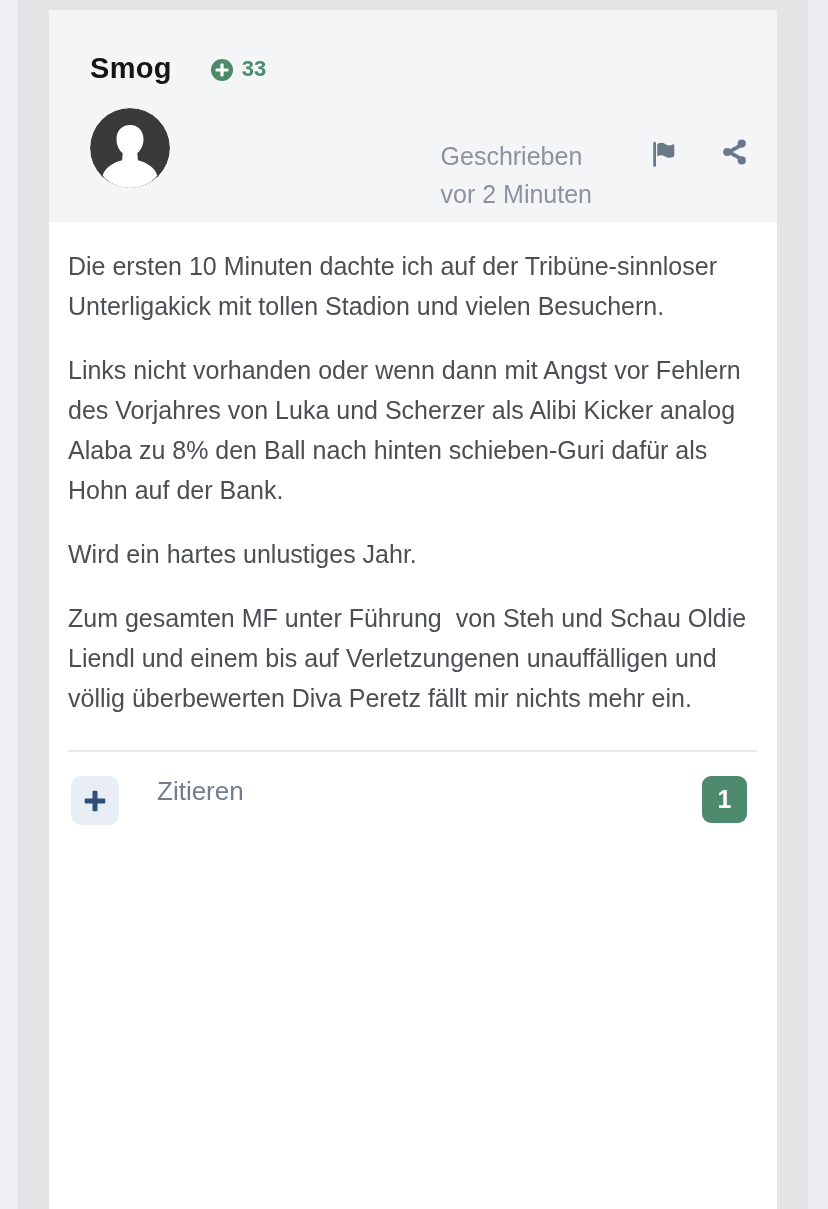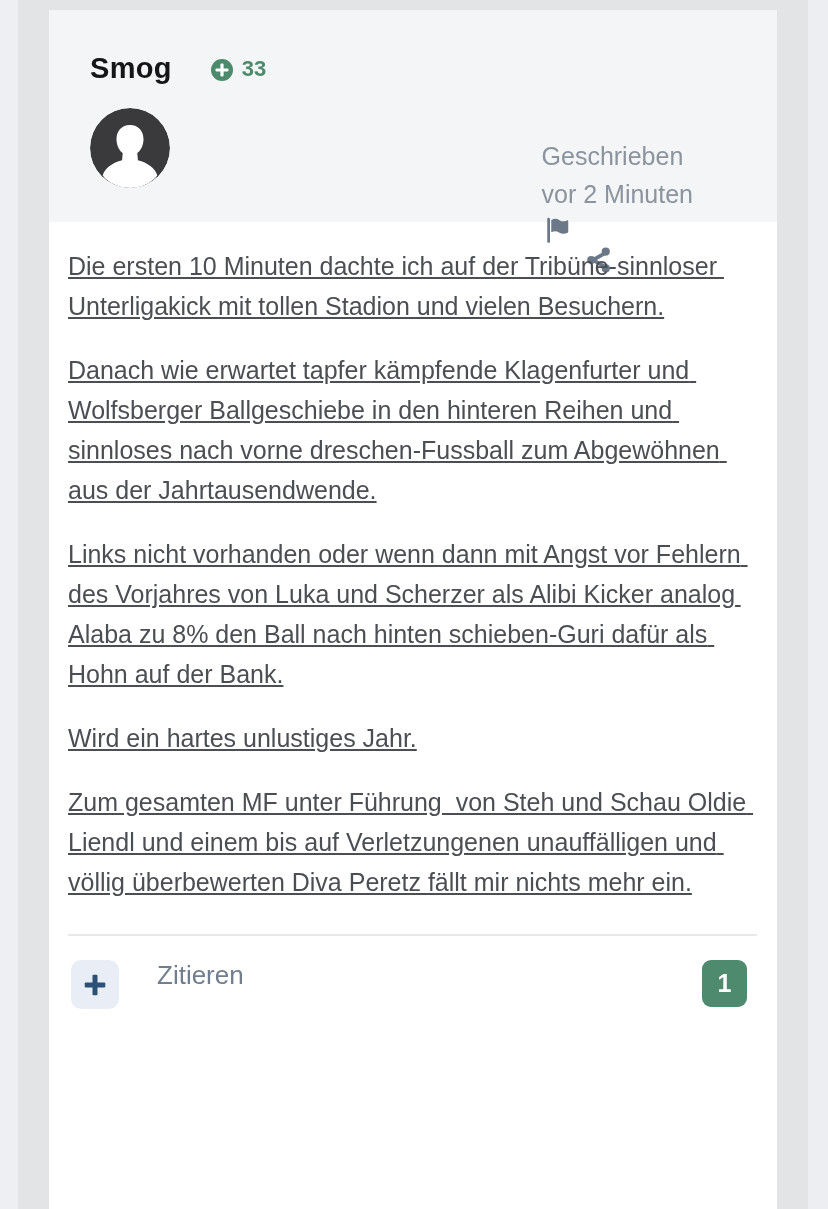--- a/index.html
+++ b/index.html
@@ -41,41 +41,41 @@
     cursor: pointer;
   }
   .rep-badge svg { display: block; }
 
   .header-row2 { display: flex; align-items: flex-start; margin-top: 23px; }
   .avatar {
     width: 80px; height: 80px; border-radius: 50%;
     overflow: hidden; flex: 0 0 auto; cursor: pointer;
   }
   .avatar svg { display: block; }
-  .header-right { margin-left: auto; display: flex; align-items: flex-start; margin-top: 29px; flex-direction: column; }
+  .header-right { margin-left: auto; display: flex; align-items: flex-start; margin-top: 29px; }
   .post-meta {
     font-size: 25px; line-height: 38px;
     color: var(--muted-text, #8b939e);
     margin-right: 56px;
   }
   .icon-btn {
     background: none; border: none; padding: 0; margin: 0;
     cursor: pointer; line-height: 0;
   }
   .icon-btn + .icon-btn { margin-left: 42px; }
   .icon-btn svg { display: block; fill: var(--icon-gray, #6b7888); }
   .icon-btn.flag { margin-top: 2px; }
 
   
   .post-body {
     padding: 24px 22px 0 19px;
     font-size: 25px; line-height: 40px;
     color: var(--body-text, #4b4e53);
   }
-  .post-body p { margin: 0 0 24px 0; white-space: pre-wrap; text-decoration: underline; }
+  .post-body p { margin: 0 0 24px 0; white-space: pre-wrap; }
 
   .divider {
     border: none; height: 0;
     border-top: 2px solid var(--divider, #e8e8eb);
     margin: 8px 20px 0 19px;
   }
 
   
   .post-footer {
     display: flex; align-items: flex-start;
@@ -161,21 +161,20 @@
                 <path d="M6.8 13.4 17 19.3l1.6-2.7-10.2-5.9z"></path>
               </svg>
             </span>
           </button>
         </div>
       </div>
     </header>
 
     <section class="post-body">
         <p>Die ersten 10 Minuten dachte ich auf der Tribüne-sinnloser Unterligakick mit tollen Stadion und vielen Besuchern.</p>
-        <p>Danach wie erwartet tapfer kämpfende Klagenfurter und Wolfsberger Ballgeschiebe in den hinteren Reihen und sinnloses nach vorne dreschen-Fussball zum Abgewöhnen aus der Jahrtausendwende.</p>
         <p>Links nicht vorhanden oder wenn dann mit Angst vor Fehlern des Vorjahres von Luka und Scherzer als Alibi Kicker analog Alaba zu 8% den Ball nach hinten schieben-Guri dafür als Hohn auf der Bank.</p>
         <p>Wird ein hartes unlustiges Jahr.</p>
         <p>Zum gesamten MF unter Führung  von Steh und Schau Oldie Liendl und einem bis auf Verletzungenen unauffälligen und völlig überbewerten Diva Peretz fällt mir nichts mehr ein.</p>
       </section>
 
     <hr class="divider">
 
     <footer class="post-footer">
       <button class="multiquote-btn">
         <span>

